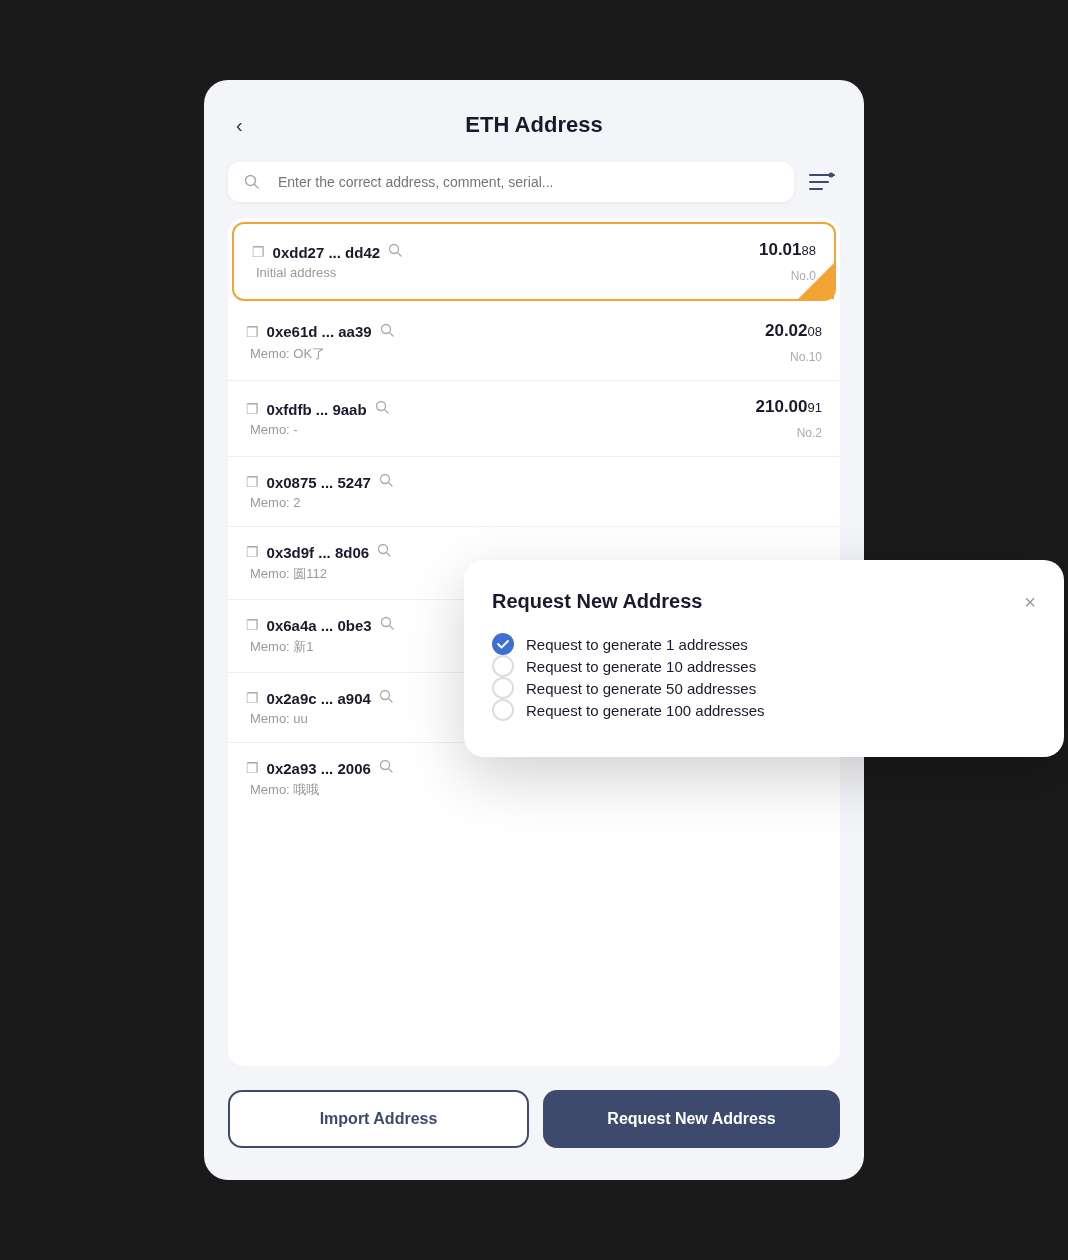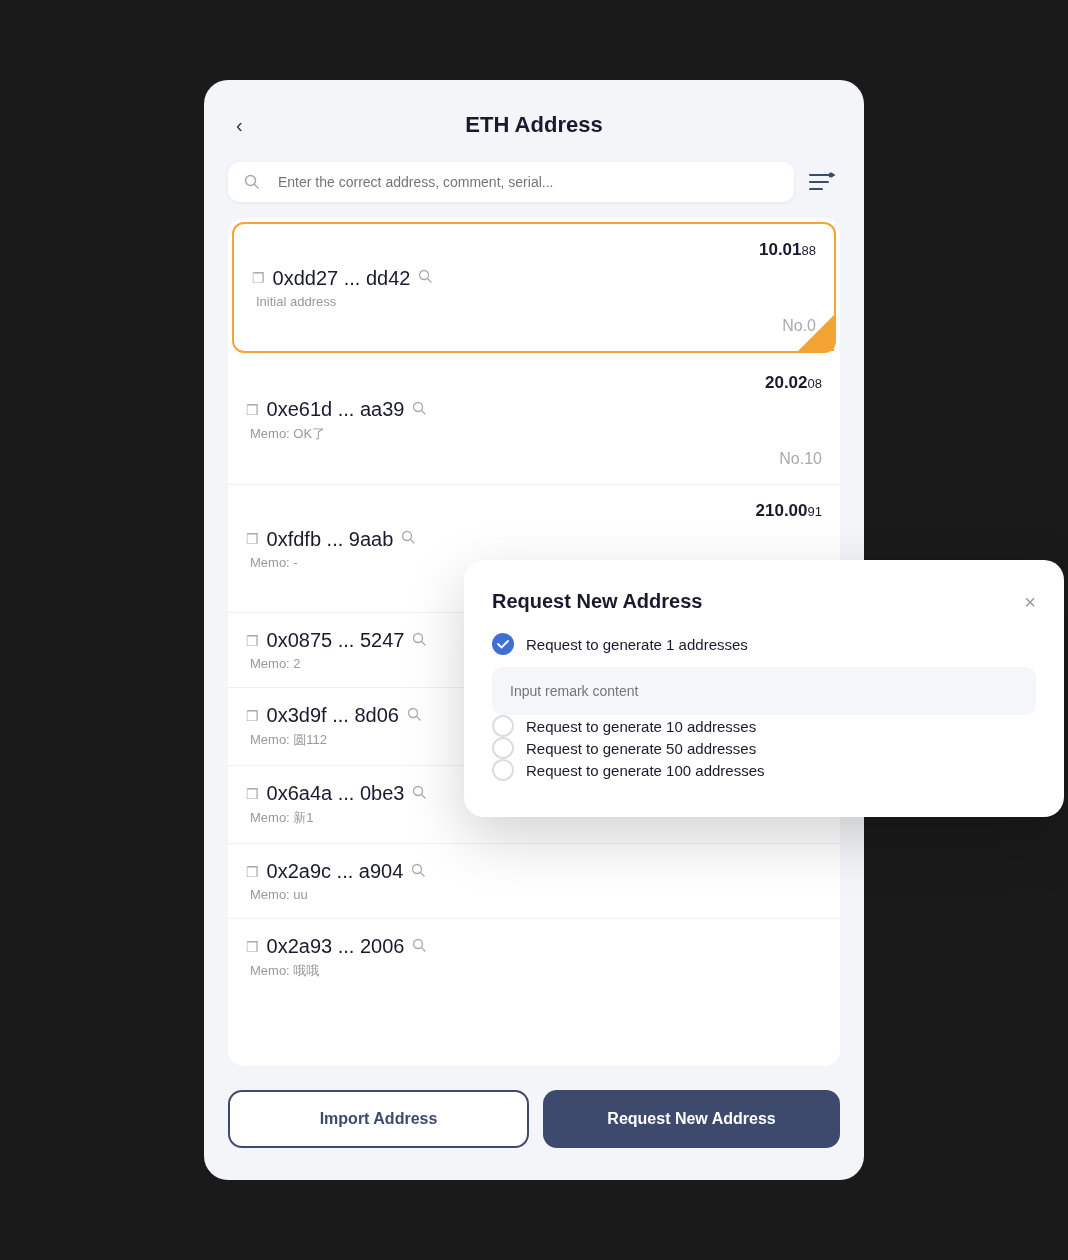--- a/index.html
+++ b/index.html
@@ -138,22 +138,22 @@
       align-items: center;
       gap: 8px;
     }
 
     .copy-icon {
       color: #aaa;
       font-size: 14px;
     }
 
     .addr-hash {
-      font-size: 20px;
-      font-weight: 400;
+      font-size: 15px;
+      font-weight: 700;
       color: #1a1a2e;
       text-align: right;
     }
 
     .search-addr-icon {
       color: #aaa;
       font-size: 15px;
     }
 
     .addr-memo {
@@ -174,23 +174,22 @@
       font-weight: 700;
       color: #1a1a2e;
     }
 
     .addr-amount span {
       font-size: 13px;
       font-weight: 400;
     }
 
     .addr-no {
-      font-size: 16px;
+      font-size: 12px;
       color: #aaa;
-      margin-top: 48px;
     }
 
     .orange-corner {
       position: absolute;
       bottom: 0;
       right: 0;
       width: 0;
       height: 0;
       border-style: solid;
       border-width: 0 0 36px 36px;
@@ -523,21 +522,20 @@
       <div id="modal-options">
           <div>
       <div class="radio-option">
         <div class="radio-checkmark">
           <svg width="12" height="9" viewBox="0 0 12 9" fill="none">
             <path d="M1 4L4.5 7.5L11 1" stroke="white" stroke-width="1.8" stroke-linecap="round" stroke-linejoin="round"></path>
           </svg>
         </div>
         <span>Request to generate 1 addresses</span>
       </div>
-      <input class="remark-input" type="text" placeholder="Input remark content" style="margin-top: 12px; display: block;">
     </div>
           <div>
       <div class="radio-option">
         <div class="radio-circle"></div>
         <span>Request to generate 10 addresses</span>
       </div>
     </div>
           <div>
       <div class="radio-option">
         <div class="radio-circle"></div>

